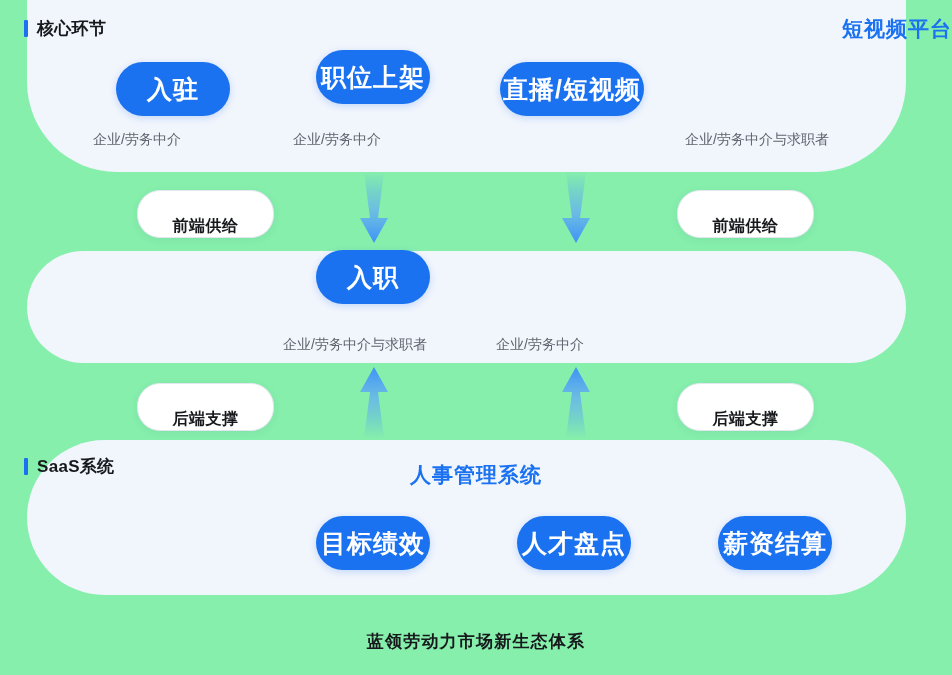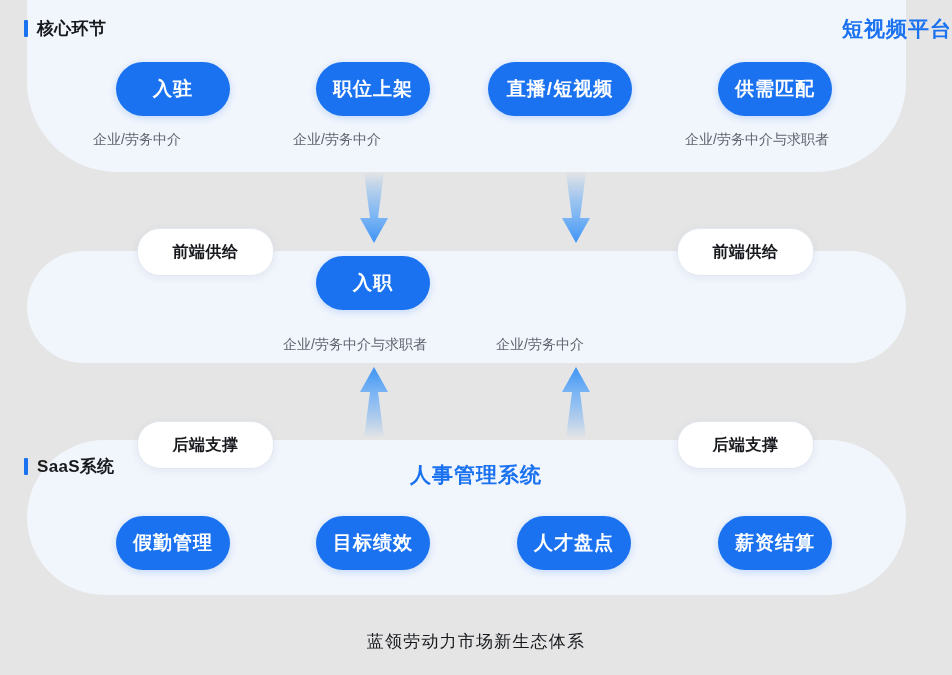--- a/index.html
+++ b/index.html
@@ -10,21 +10,21 @@
   }
   body {
     font-family: "Liberation Sans", "DejaVu Sans", sans-serif;
     -webkit-font-smoothing: antialiased;
   }
   #stage {
     position: relative;
     width: 952px;
     height: 675px;
     overflow: hidden;
-    background: #e5e5e5;
+    background: #86efac;
   }
 
   
   .band {
     position: absolute;
     background: #f1f5fc;
     border-radius: 90px;
   }
   #band-core   { left: 27px;  top: 0px;   width: 879px; height: 172px; border-radius: 0 0 90px 90px; }
   #band-mid    { left: 27px;  top: 251px; width: 879px; height: 112px; border-radius: 90px; }
@@ -74,21 +74,21 @@
     height: 54px;
     background: #1a72f0;
     border-radius: 27px;
     display: flex;
     align-items: center;
     justify-content: center;
     box-shadow: 0 2px 7px rgba(26,114,240,0.22);
     z-index: 5;
   }
   .node .node-label {
-    font-size: 19px;
+    font-size: 25px;
     font-weight: bold;
     color: #ffffff;
     letter-spacing: 1px;
     white-space: nowrap;
   }
   .node-caption {
     position: absolute;
     font-size: 14px;
     color: #5e636e;
     white-space: nowrap;
@@ -96,25 +96,24 @@
   }
 
   
   .chip {
     position: absolute;
     height: 46px;
     background: #ffffff;
     border: 1px solid #e3e8f0;
     border-radius: 23px;
     display: flex;
-    align-items: center;
+    align-items: flex-end;
     justify-content: center;
     box-shadow: 0 2px 8px rgba(42,70,120,0.07);
     z-index: 7;
-    margin-top: 38px;
   }
   .chip .chip-label {
     font-size: 16px;
     font-weight: bold;
     color: #16181c;
     letter-spacing: 0.5px;
     white-space: nowrap;
   }
 
   
@@ -124,21 +123,21 @@
   }
 
   
   #caption {
     position: absolute;
     left: 0;
     top: 630px;
     width: 952px;
     text-align: center;
     font-size: 17px;
-    font-weight: normal;
+    font-weight: bold;
     color: #16181c;
     letter-spacing: 1.2px;
   }
 </style>
 </head>
 <body>
 
 <div id="stage">
 
   <div class="band" id="band-core"></div>
@@ -155,32 +154,29 @@
   </div>
 
   <div class="band-title" id="title-platform">短视频平台</div>
   <div class="band-title" id="title-hr">人事管理系统</div>
 
   <div class="node" style="left:116px; top:62px; width:114px;">
     <span class="node-label">入驻</span>
   </div>
   <div class="node-caption" style="left:93px; top:131px; width:160px;">企业/劳务中介</div>
 
-  <div class="node" style="left:316px; top:62px; width:114px;">
+  <div class="node" style="left:316px; top:50px; width:114px;">
     <span class="node-label">职位上架</span>
   </div>
   <div class="node-caption" style="left:293px; top:131px; width:160px;">企业/劳务中介</div>
 
-  <div class="node" style="left:488px; top:62px; width:144px;">
+  <div class="node" style="left:500px; top:62px; width:144px;">
     <span class="node-label">直播/短视频</span>
   </div>
 
-  <div class="node" style="left:718px; top:62px; width:114px;">
-    <span class="node-label">供需匹配</span>
-  </div>
   <div class="node-caption" style="left:685px; top:131px; width:180px;">企业/劳务中介与求职者</div>
 
   <div class="chip" style="left:137px; top:190px; width:135px;">
     <span class="chip-label">前端供给</span>
   </div>
   <div class="chip" style="left:677px; top:190px; width:135px;">
     <span class="chip-label">前端供给</span>
   </div>
 
   <svg class="arrow" style="left:352px; top:172px;" width="44" height="72" viewBox="0 0 44 72">
@@ -191,21 +187,21 @@
         <stop offset="100%" stop-color="#3d93f5" stop-opacity="1"></stop>
       </linearGradient>
     </defs>
     <path d="M12,0 L32,0 L26,46 L36,46 L22,71 L8,46 L18,46 Z" fill="url(#gradDown)"></path>
   </svg>
 
   <svg class="arrow" style="left:554px; top:172px;" width="44" height="72" viewBox="0 0 44 72">
     <path d="M12,0 L32,0 L26,46 L36,46 L22,71 L8,46 L18,46 Z" fill="url(#gradDown)"></path>
   </svg>
 
-  <div class="node" style="left:316px; top:256px; width:114px;">
+  <div class="node" style="left:316px; top:250px; width:114px;">
     <span class="node-label">入职</span>
   </div>
   <div class="node-caption" style="left:283px; top:336px; width:180px;">企业/劳务中介与求职者</div>
 
   <div class="node-caption" style="left:496px; top:336px; width:160px;">企业/劳务中介</div>
 
   <svg class="arrow" style="left:352px; top:366px;" width="44" height="72" viewBox="0 0 44 72">
     <defs>
       <linearGradient id="gradUp" x1="0" y1="1" x2="0" y2="0">
         <stop offset="0%" stop-color="#4a9bf7" stop-opacity="0"></stop>
@@ -220,23 +216,20 @@
     <path d="M22,1 L36,26 L26,26 L32,72 L12,72 L18,26 L8,26 Z" fill="url(#gradUp)"></path>
   </svg>
 
   <div class="chip" style="left:137px; top:383px; width:135px;">
     <span class="chip-label">后端支撑</span>
   </div>
   <div class="chip" style="left:677px; top:383px; width:135px;">
     <span class="chip-label">后端支撑</span>
   </div>
 
-  <div class="node" style="left:116px; top:516px; width:114px;">
-    <span class="node-label">假勤管理</span>
-  </div>
   <div class="node" style="left:316px; top:516px; width:114px;">
     <span class="node-label">目标绩效</span>
   </div>
   <div class="node" style="left:718px; top:516px; width:114px;">
     <span class="node-label">薪资结算</span>
   </div>
   <div class="node" style="left:517px; top:516px; width:114px;">
     <span class="node-label">人才盘点</span>
   </div>
 

